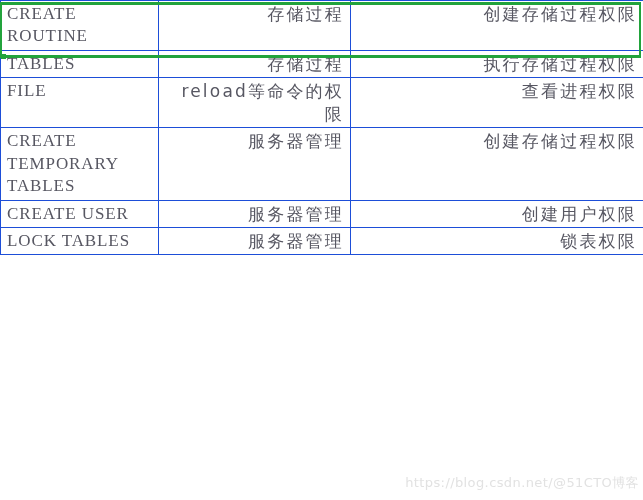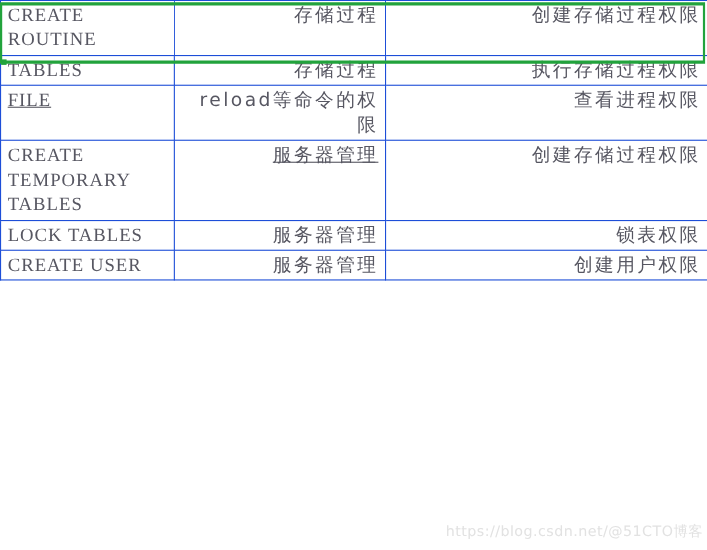--- a/index.html
+++ b/index.html
@@ -61,21 +61,21 @@
     text-align: right;
   }
 
   td.mono-mix {
     font-family: "DejaVu Sans Mono", "Liberation Mono", monospace;
     font-size: 15.5px;
     letter-spacing: 0.2px;
     line-height: 1.42;
   }
 
-  td.vmid { vertical-align: middle; text-decoration: underline; }
+  td.vmid { vertical-align: middle; }
   td.center { text-align: center; }
 
   
   tr.selected-row td { position: relative; }
   td.sel-active {
     background: #ffffff;
   }
   td.sel-fill {
     background: #d7d7d7;
   }
@@ -151,29 +151,29 @@
 
       <tr>
         <td class="code">CREATE
 TEMPORARY
 TABLES</td>
         <td class="cjk vmid">服务器管理</td>
         <td class="cjk">创建存储过程权限</td>
       </tr>
 
       <tr>
+        <td class="code">CREATE USER</td>
+        <td class="cjk">服务器管理</td>
+        <td class="cjk">创建用户权限</td>
+      </tr>
+
+      <tr>
         <td class="code">LOCK TABLES</td>
         <td class="cjk">服务器管理</td>
         <td class="cjk">锁表权限</td>
-      </tr>
-
-      <tr>
-        <td class="code">CREATE USER</td>
-        <td class="cjk">服务器管理</td>
-        <td class="cjk">创建用户权限</td>
       </tr>
 
 
 
     </tbody>
   </table>
 
   <div id="sel-outline"></div>
   <div id="sel-handle"></div>
 

